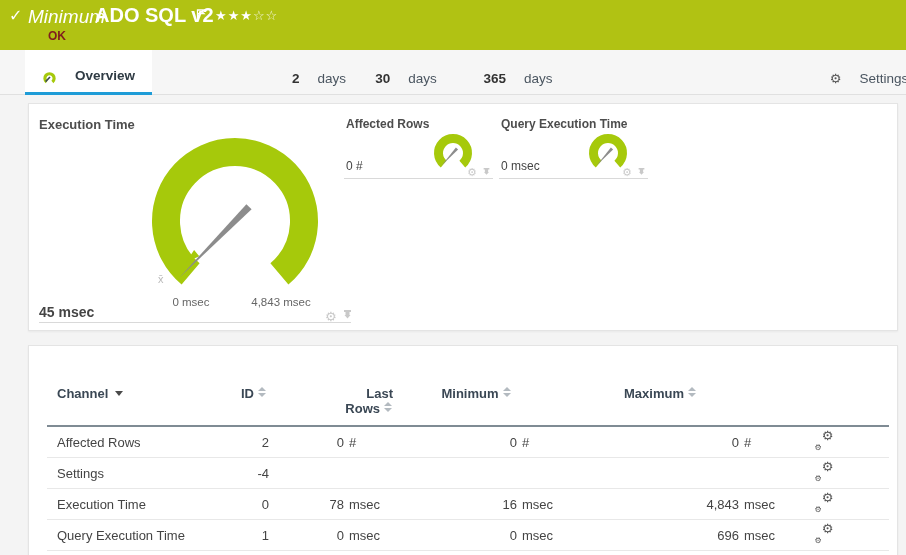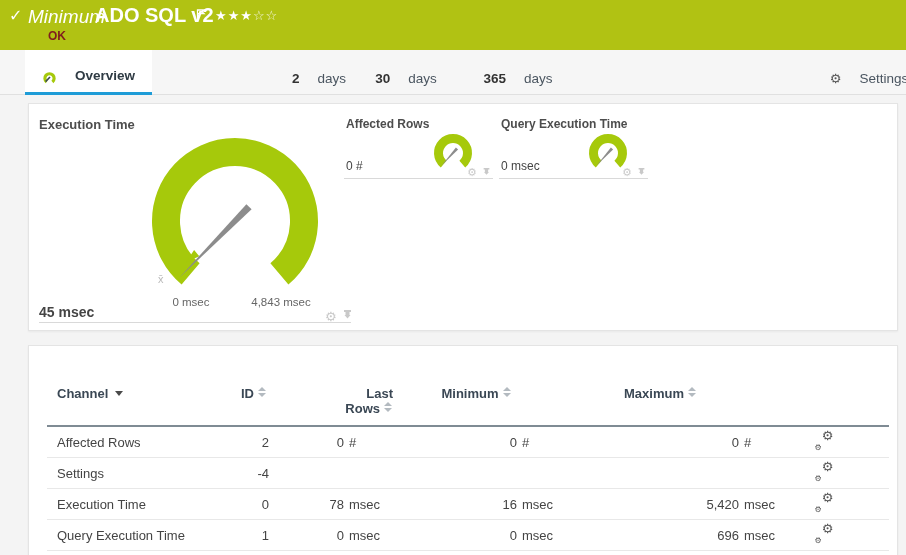--- a/index.html
+++ b/index.html
@@ -250,21 +250,21 @@
             </div>
           </td>
         <td>
             <div class="vwrap">
               <span class="num">16</span>
               <span class="unit">msec</span>
             </div>
           </td>
         <td>
             <div class="vwrap">
-              <span class="num">5,420</span>
+              <span class="num">4,843</span>
               <span class="unit">msec</span>
             </div>
           </td>
         <td class="c-set"><span class="gearpair"><span class="g1">⚙</span><span class="g2">⚙</span></span></td>
         <td></td>
       </tr>
       <tr>
         <td class="c-ch">Query Execution Time</td>
         <td class="c-id">1</td>
         <td>

